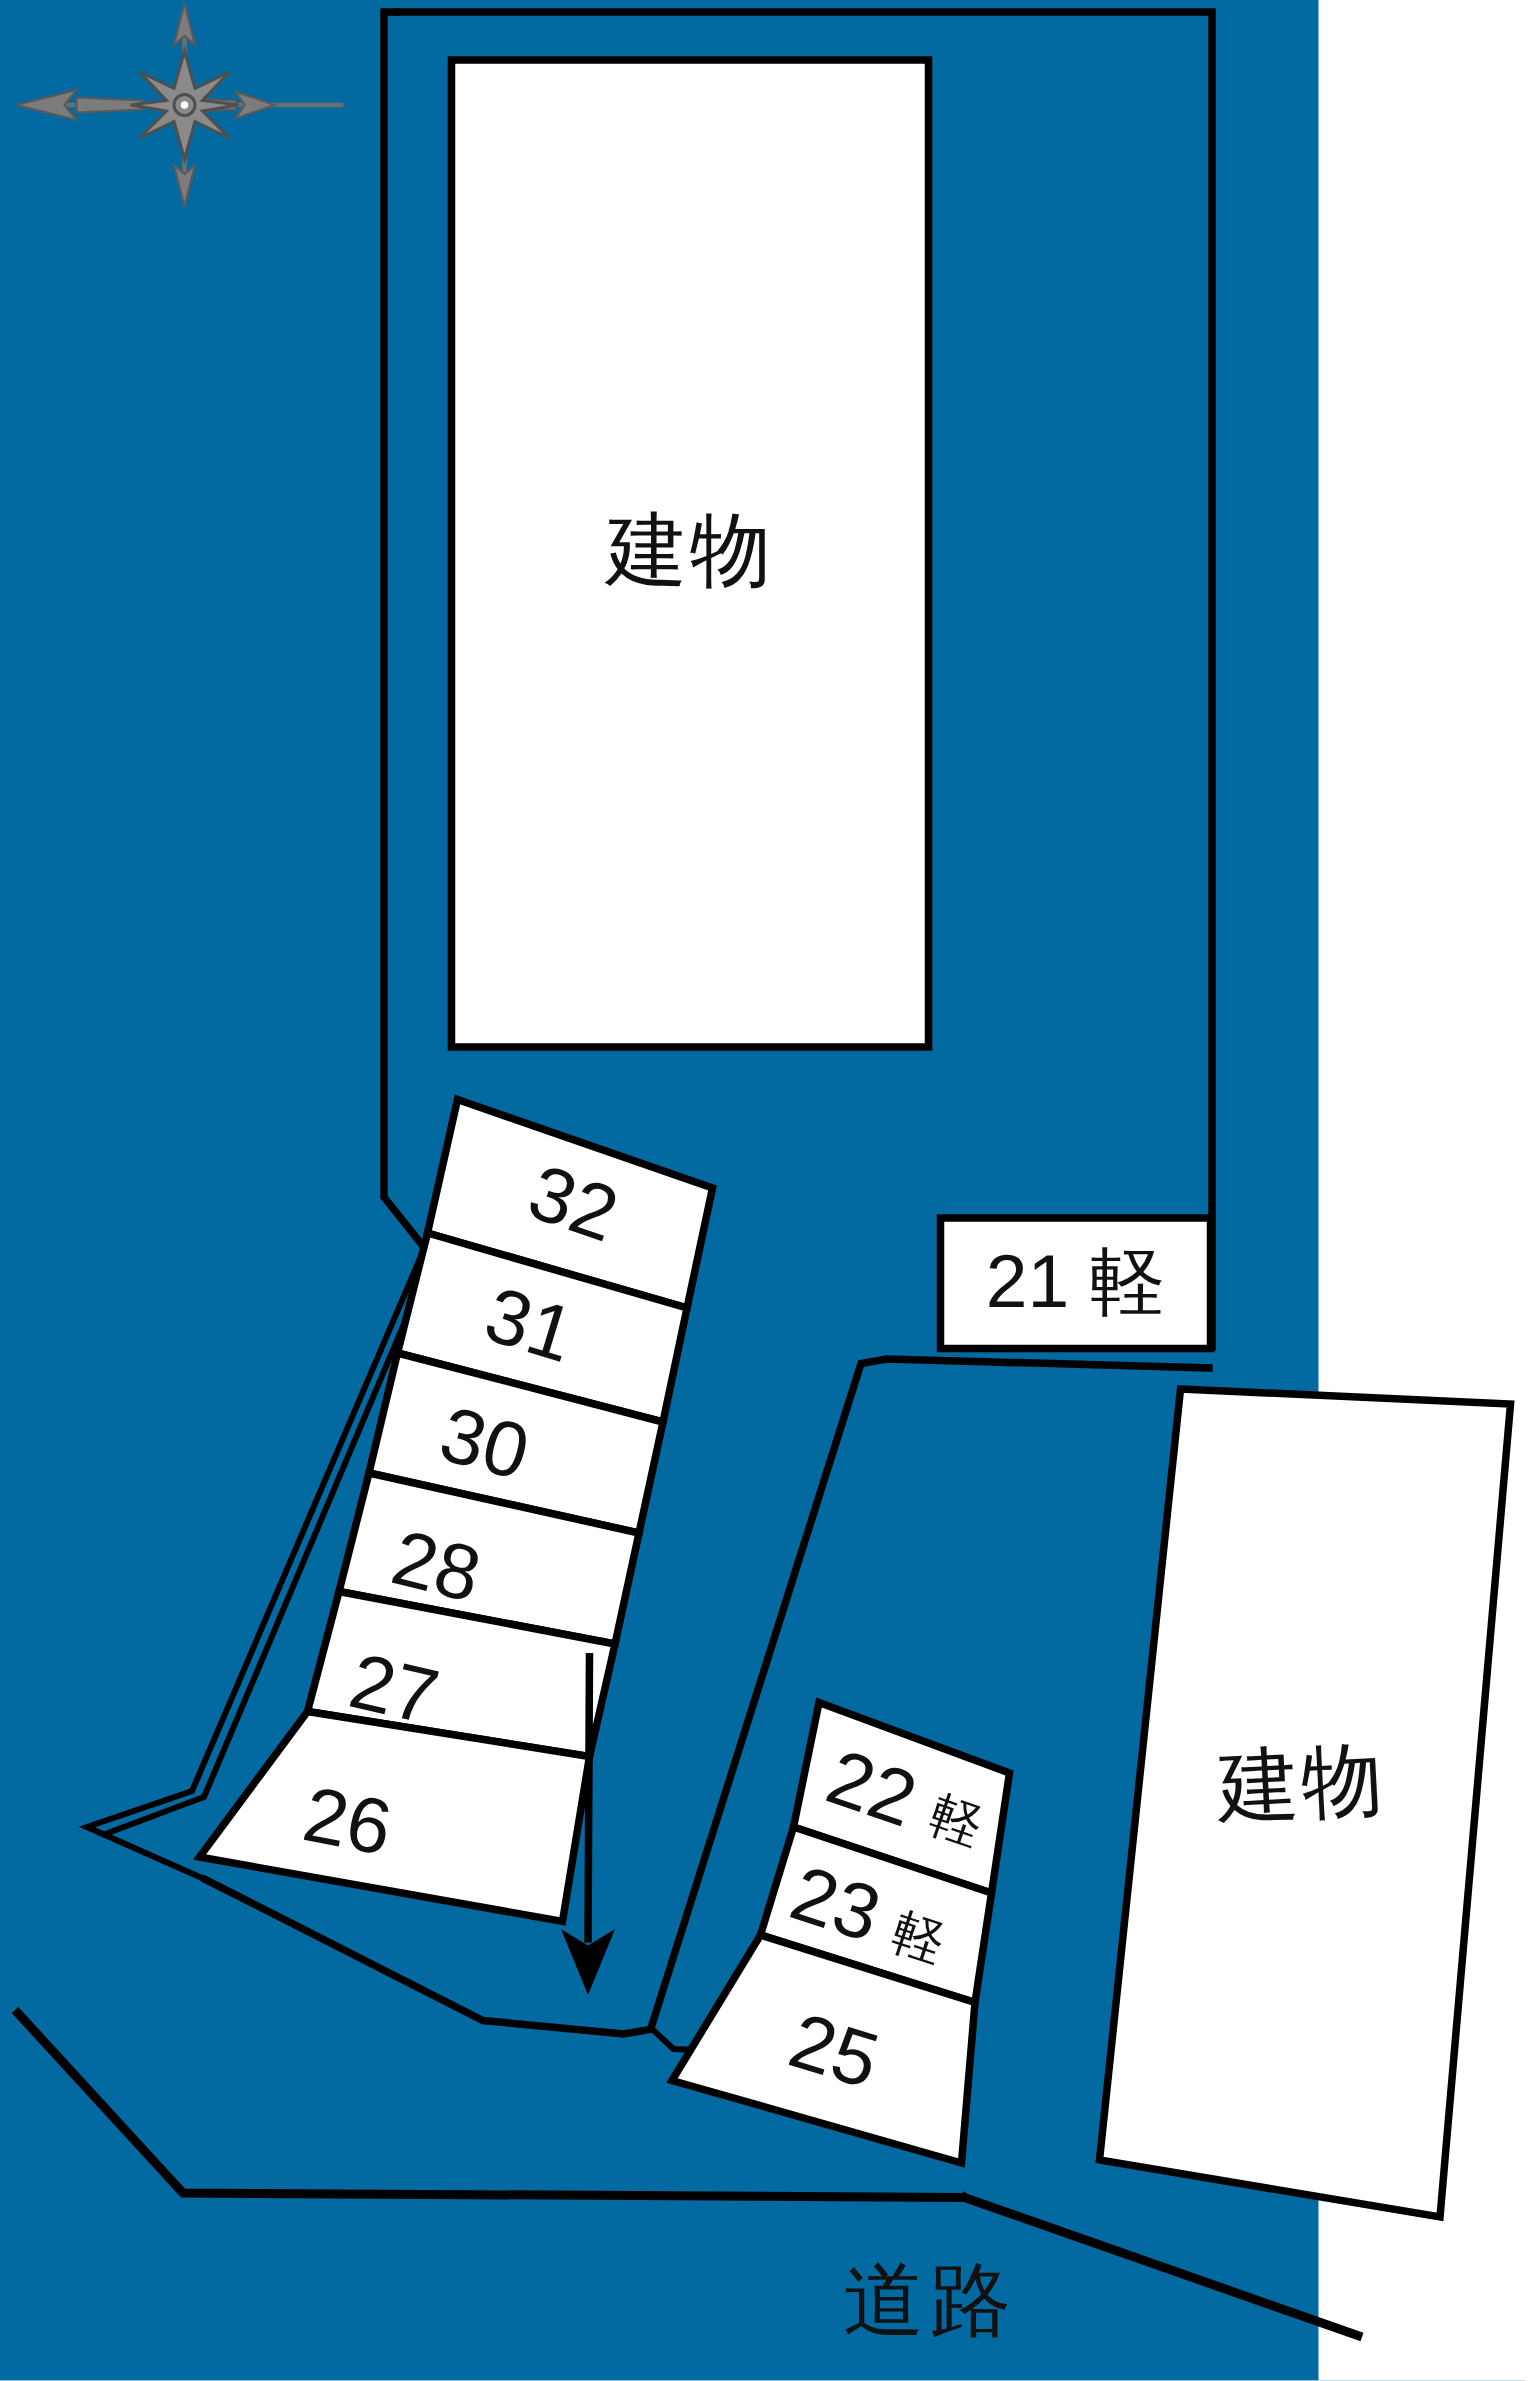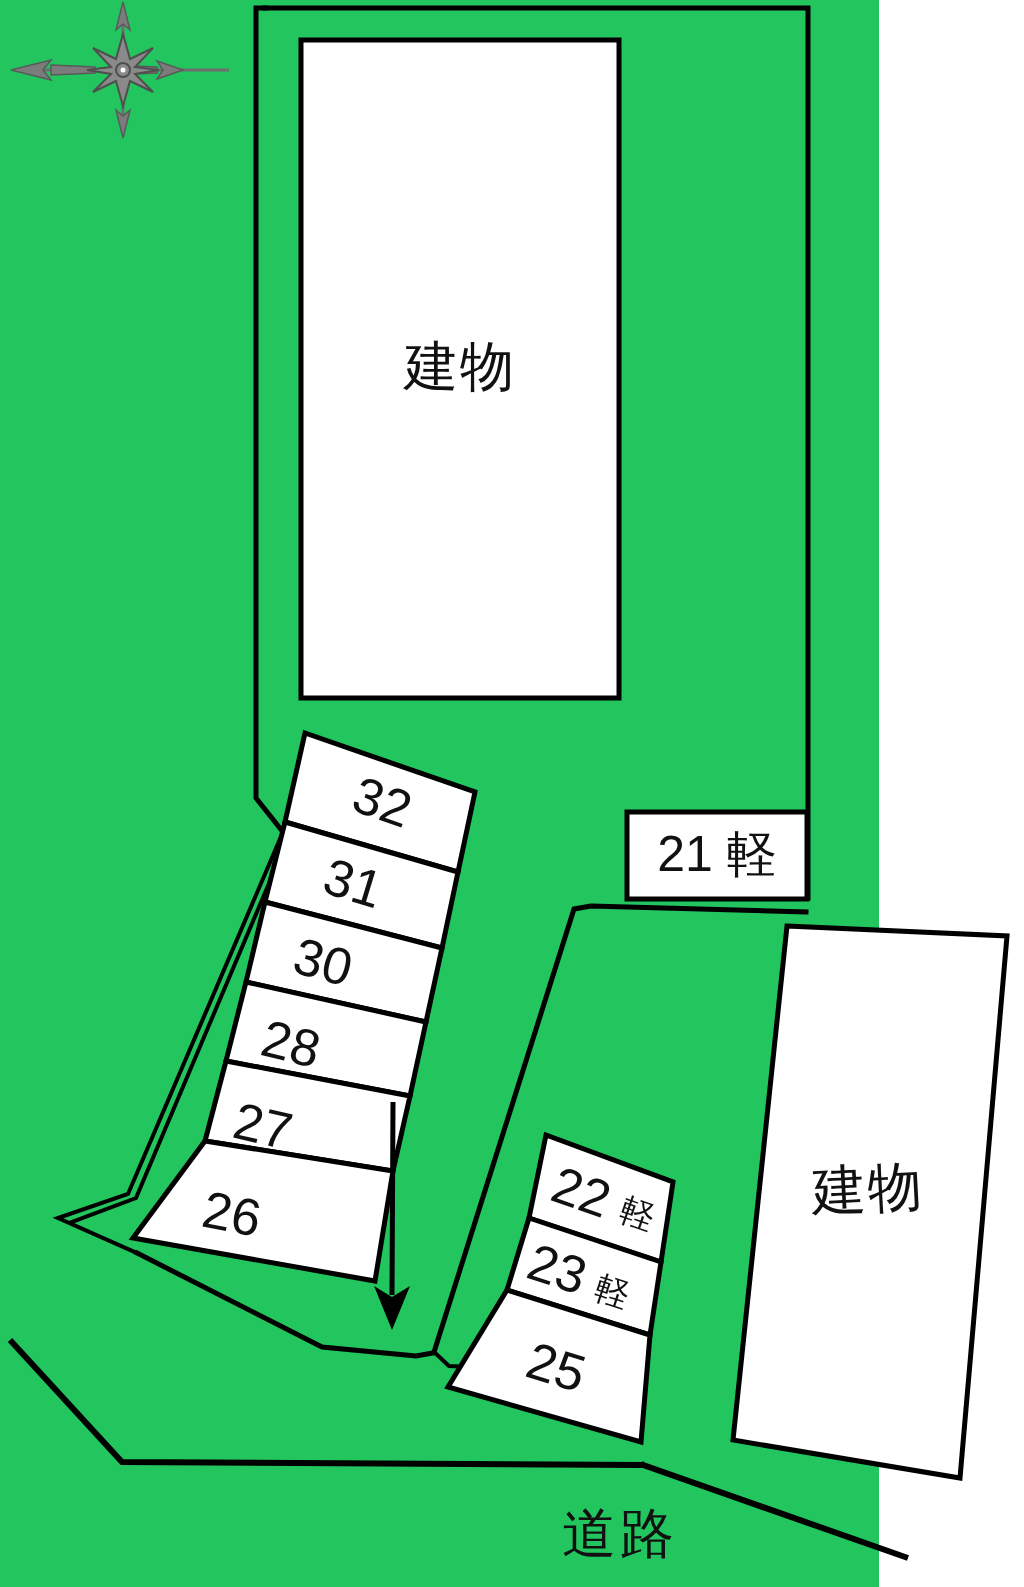--- a/index.html
+++ b/index.html
@@ -10,21 +10,21 @@
   body {
     width: 1024px;
     height: 1587px;
     font-family: "Liberation Sans", sans-serif;
     overflow: hidden;
   }
   #map-root {
     position: relative;
     width: 879px;
     height: 1587px;
-    background: #22c55e;
+    background: #0369a1;
   }
   svg.plan {
     position: absolute;
     top: 0;
     left: 0;
     width: 1024px;
     height: 1587px;
     display: block;
   }
   .outline {

